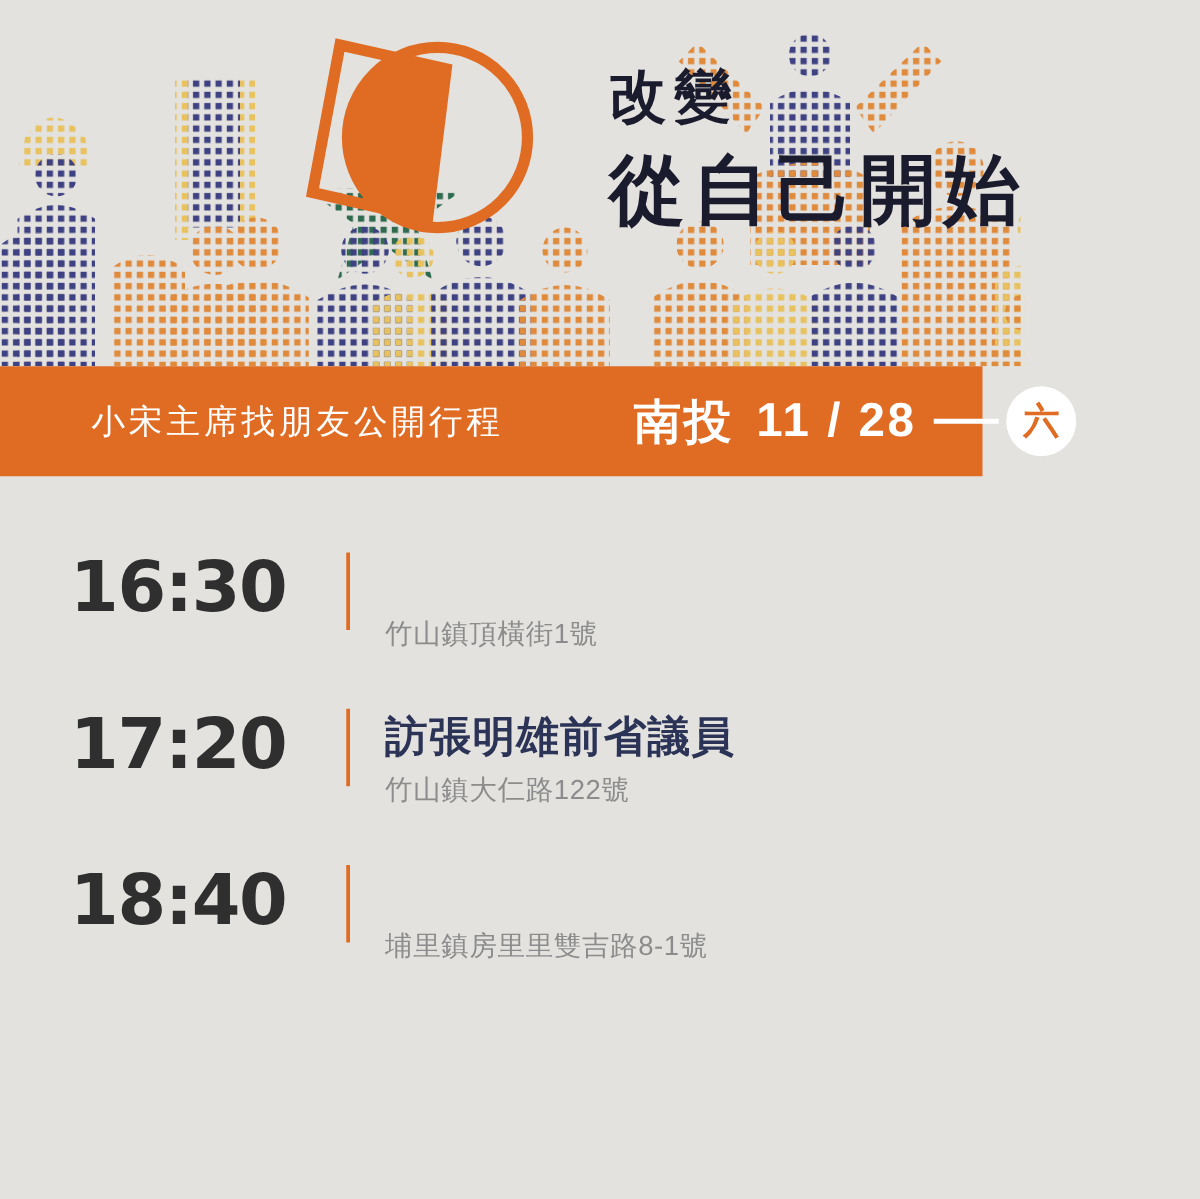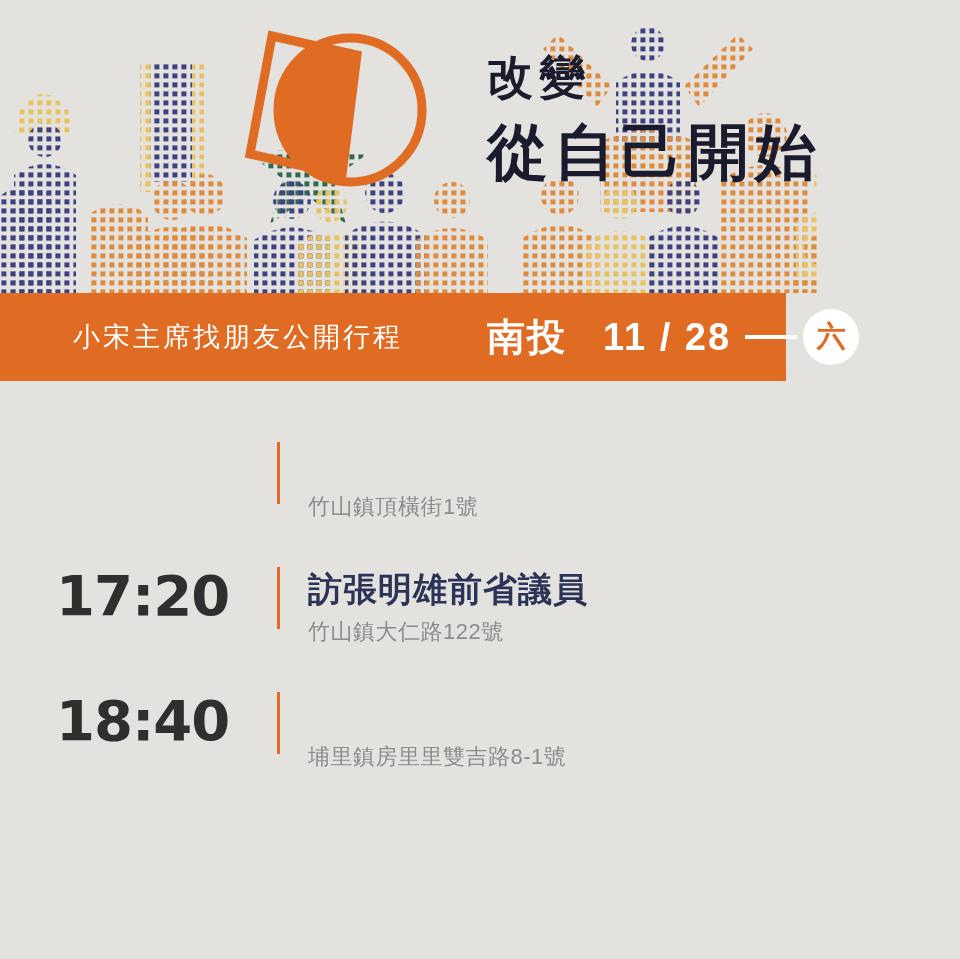--- a/index.html
+++ b/index.html
@@ -91,26 +91,27 @@
     display: flex;
     align-items: center;
     white-space: nowrap;
   }
   #banner-place {
     color: #ffffff;
     font-size: 38px;
     font-weight: 700;
     letter-spacing: 2px;
     font-family: "DejaVu Sans", "Liberation Sans", sans-serif;
+    margin-left: 20px;
   }
   #banner-date {
     color: #ffffff;
     font-size: 38px;
     font-weight: 700;
-    margin-left: 36px;
+    margin-left: 18px;
     letter-spacing: 2px;
   }
   #banner-dash {
     display: inline-block;
     width: 52px;
     height: 4px;
     background: #ffffff;
     margin: 0 6px 0 14px;
   }
   #weekday-badge {
@@ -334,20 +335,21 @@
       <span id="banner-place">南投</span>
       <span id="banner-date">11 / 28</span>
       <span id="banner-dash"></span>
       <span id="weekday-badge">六</span>
     </div>
   </div>
 
   <div id="schedule">
 
     <div class="sched-row">
+      <div class="sched-time">16:30</div>
       <div class="sched-divider"></div>
       <div class="sched-addr">竹山鎮頂橫街1號</div>
     </div>
 
     <div class="sched-row">
       <div class="sched-time">17:20</div>
       <div class="sched-divider"></div>
       <div class="sched-title">訪張明雄前省議員</div>
       <div class="sched-addr">竹山鎮大仁路122號</div>
     </div>

